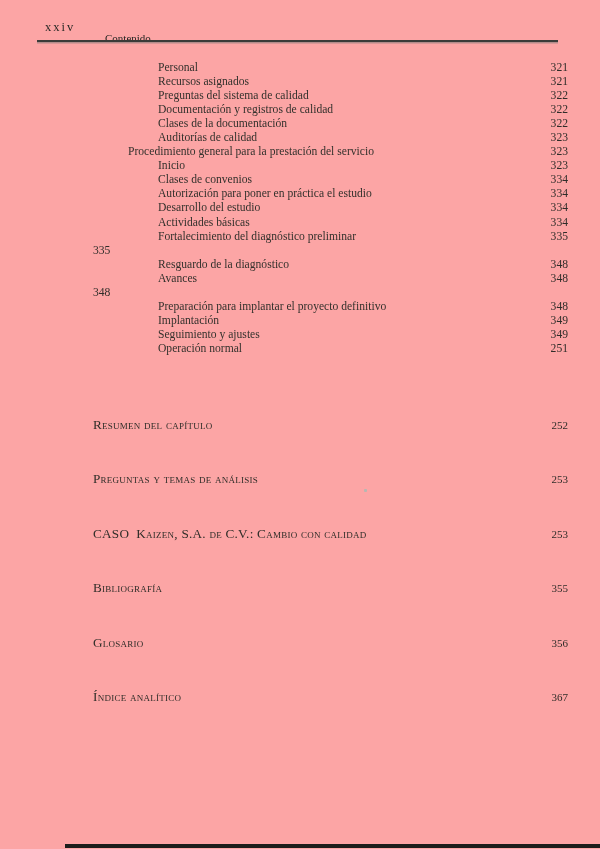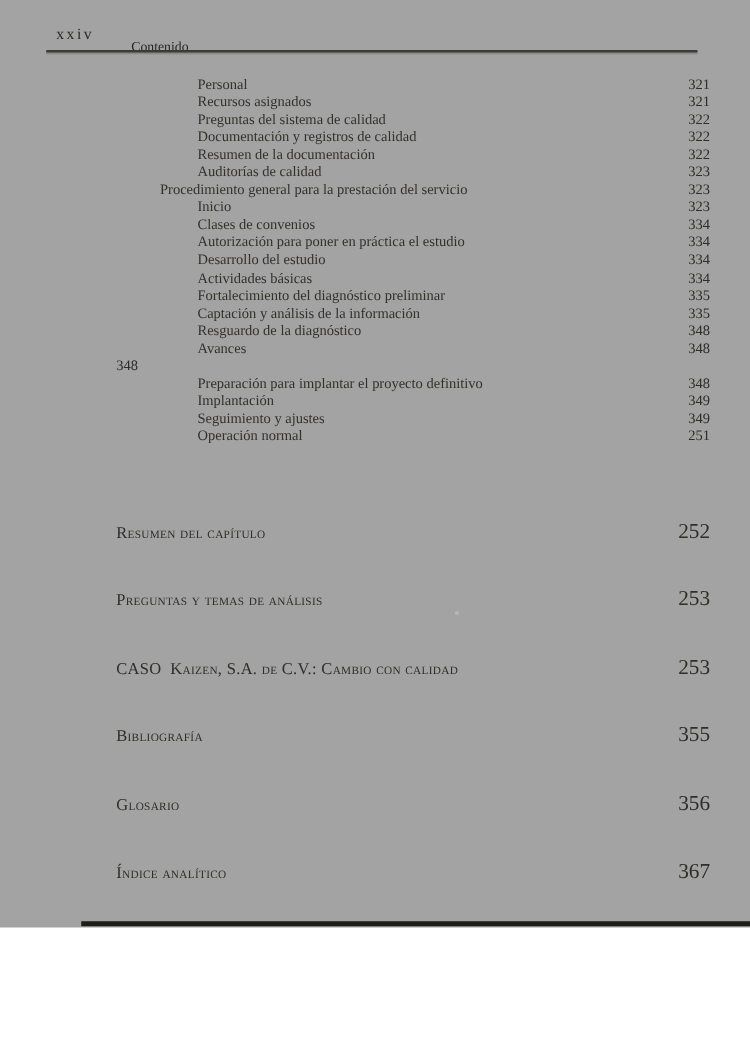--- a/index.html
+++ b/index.html
@@ -1,19 +1,19 @@
 <!DOCTYPE html>
 <html><head>
 <meta charset="utf-8">
 <style>
   html,body{margin:0;padding:0;}
   .page{
     position:relative;
-    width:600px;height:742px;
-    background:#a3a3a3;
+    width:600px;height:849px;
+    background:#fca5a5;
     overflow:hidden;
     font-family:"Liberation Serif", serif;
     color:#2f2d29;
   }
   
   .folio{
     position:absolute;top:20px;left:45px;
     font-size:12.5px;letter-spacing:2px;color:#2b2a27;
   }
   .running-head{
@@ -43,21 +43,21 @@
     position:absolute;top:384px;left:93px;right:32px;
   }
   .em-row{
     display:flex;justify-content:space-between;align-items:baseline;
     height:21.4px;line-height:15px;white-space:pre;margin-top:33px;
   }
   .em-row .lbl{
     font-variant:small-caps;
     font-size:13.2px;letter-spacing:.25px;color:#302e29;
   }
-  .em-row .pg{font-size:17px;color:#2f2d29;}
+  .em-row .pg{font-size:11px;color:#2f2d29;}
   
   .speck{
     position:absolute;left:364px;top:489px;width:3px;height:3px;
     background:#b7b7b2;border-radius:1px;
   }
   .bottom-bar{
     position:absolute;left:65px;right:0;bottom:1px;height:4px;
     background:#1d1d1b;
   }
 </style>
@@ -70,30 +70,30 @@
 
   <span class="running-head">Contenido</span>
 
   <div class="header-rule"></div>
 
   <div class="toc-main">
       <div class="row lvl2"><span class="lbl">Personal</span><span class="pg">321</span></div>
       <div class="row lvl2"><span class="lbl">Recursos asignados</span><span class="pg">321</span></div>
       <div class="row lvl2"><span class="lbl">Preguntas del sistema de calidad</span><span class="pg">322</span></div>
       <div class="row lvl2"><span class="lbl">Documentación y registros de calidad</span><span class="pg">322</span></div>
-      <div class="row lvl2"><span class="lbl">Resumen de la documentación</span><span class="pg">322</span></div>
+      <div class="row lvl2"><span class="lbl">Clases de la documentación</span><span class="pg">322</span></div>
       <div class="row lvl2"><span class="lbl">Auditorías de calidad</span><span class="pg">323</span></div>
       <div class="row lvl1"><span class="lbl">Procedimiento general para la prestación del servicio</span><span class="pg">323</span></div>
       <div class="row lvl2"><span class="lbl">Inicio</span><span class="pg">323</span></div>
       <div class="row lvl2"><span class="lbl">Clases de convenios</span><span class="pg">334</span></div>
       <div class="row lvl2"><span class="lbl">Autorización para poner en práctica el estudio</span><span class="pg">334</span></div>
       <div class="row lvl2"><span class="lbl">Desarrollo del estudio</span><span class="pg">334</span></div>
       <div class="row lvl2"><span class="lbl">Actividades básicas</span><span class="pg">334</span></div>
       <div class="row lvl2"><span class="lbl">Fortalecimiento del diagnóstico preliminar</span><span class="pg">335</span></div>
-      <div class="row lvl2"><span class="lbl">Captación y análisis de la información</span><span class="pg">335</span></div>
+      <div class="row lvl2"><span class="pg">335</span></div>
       <div class="row lvl2"><span class="lbl">Resguardo de la diagnóstico</span><span class="pg">348</span></div>
       <div class="row lvl2"><span class="lbl">Avances</span><span class="pg">348</span></div>
       <div class="row lvl2"><span class="pg">348</span></div>
       <div class="row lvl2"><span class="lbl">Preparación para implantar el proyecto definitivo</span><span class="pg">348</span></div>
       <div class="row lvl2"><span class="lbl">Implantación</span><span class="pg">349</span></div>
       <div class="row lvl2"><span class="lbl">Seguimiento y ajustes</span><span class="pg">349</span></div>
       <div class="row lvl2"><span class="lbl">Operación normal</span><span class="pg">251</span></div>
     </div>
 
   <div class="toc-end">

